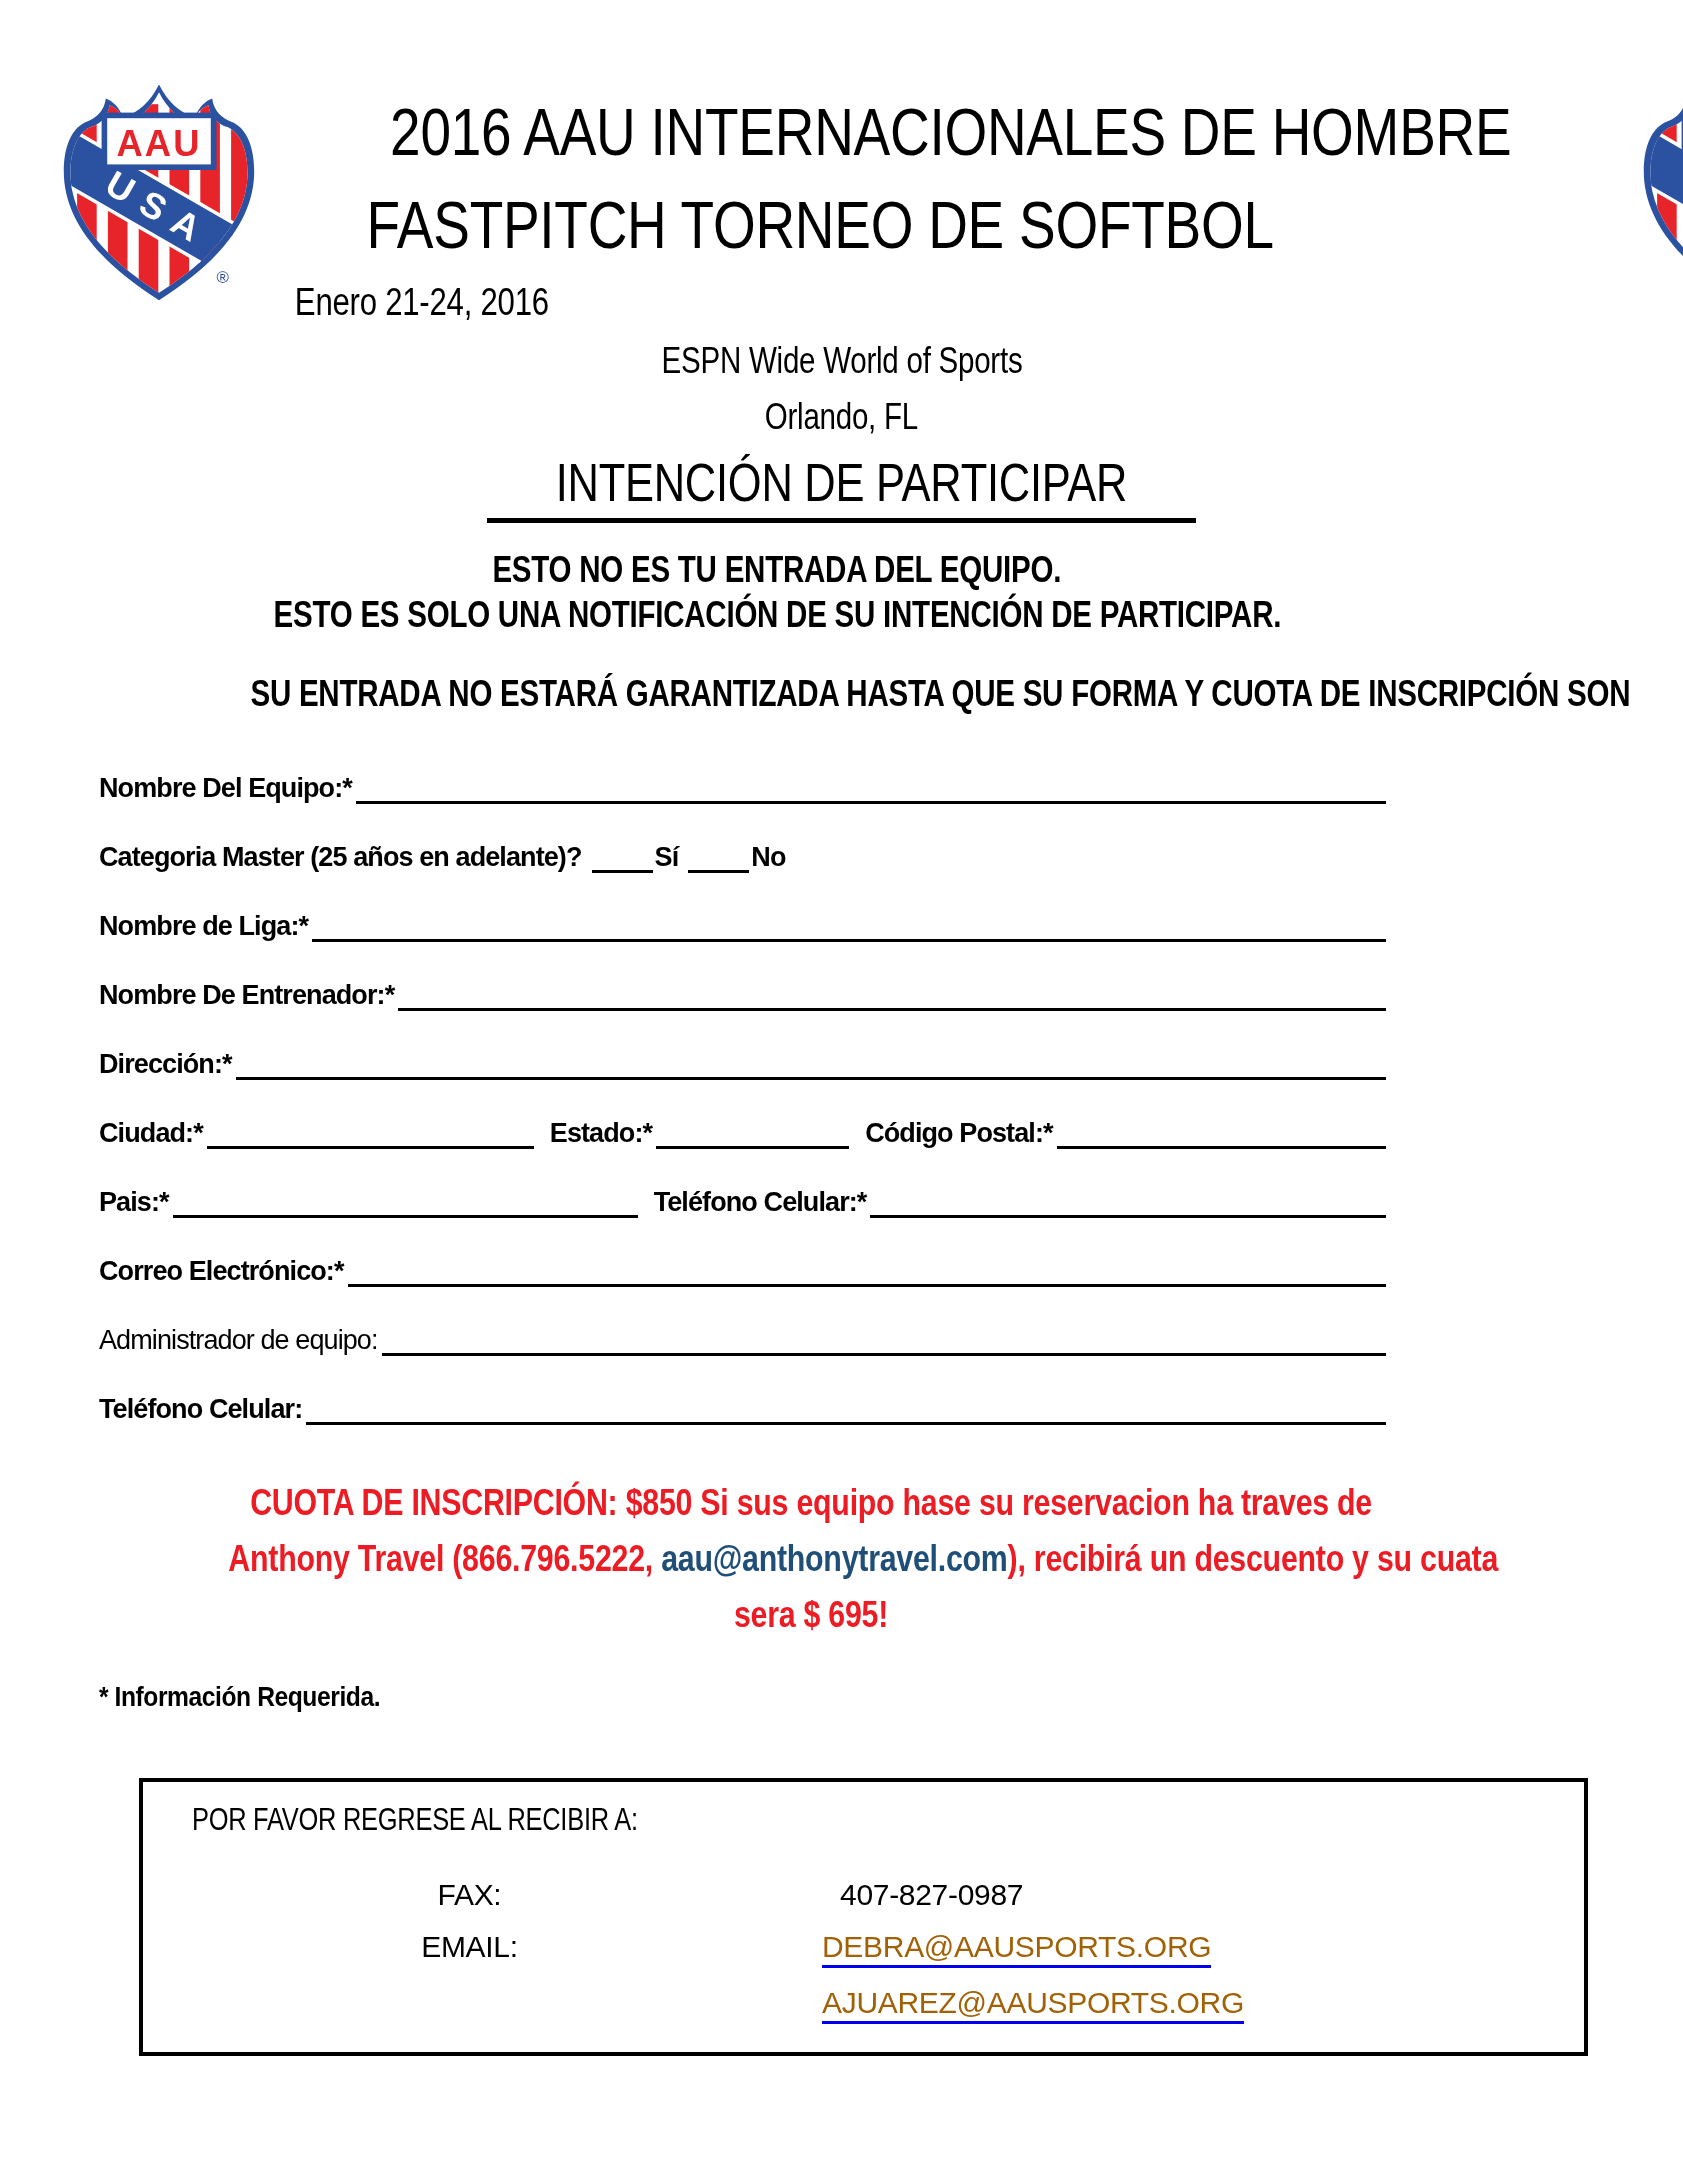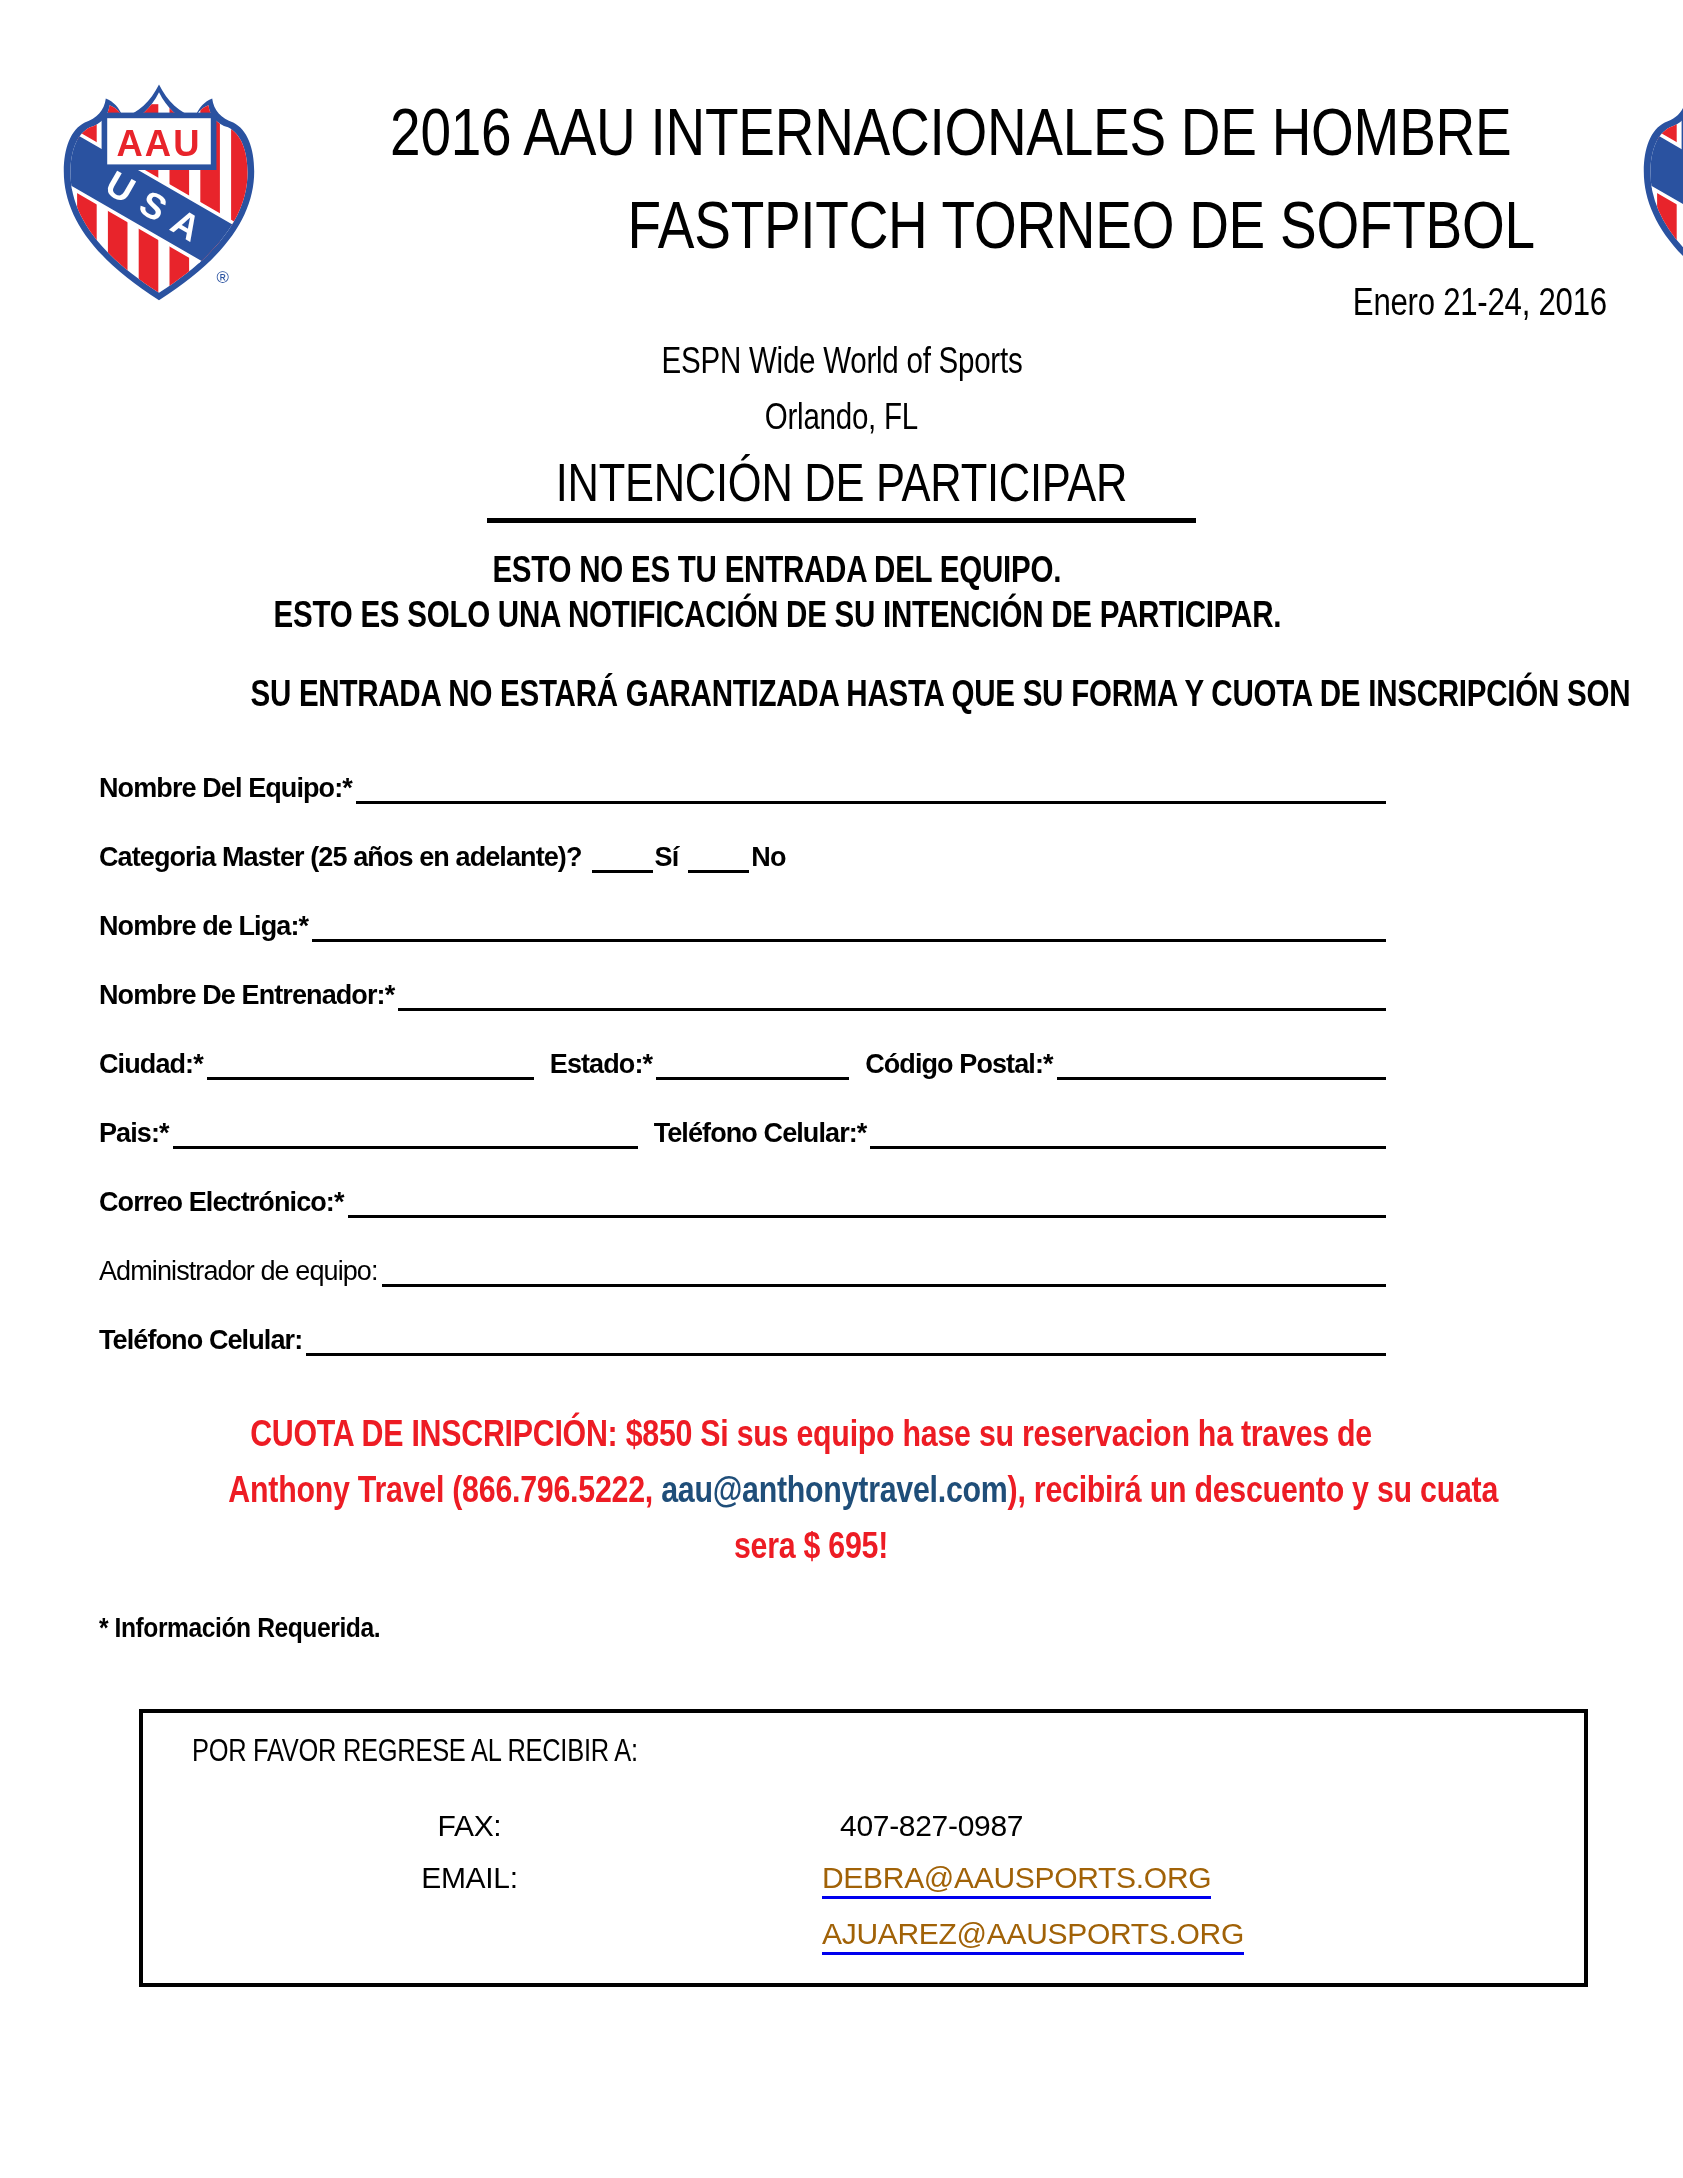--- a/index.html
+++ b/index.html
@@ -12,21 +12,21 @@
     overflow:hidden;
     position:relative;
   }
   .cx { display:inline-block; transform:scaleX(0.82); transform-origin:center; white-space:nowrap; }
   .cxl { display:inline-block; transform:scaleX(0.88); transform-origin:left; white-space:nowrap; }
 
   
   .header-row { display:flex; align-items:flex-start; padding:79px 134px 0 54px; }
   .logo { width:213px; flex:none; }
   .logo svg { display:block; width:210px; height:231px; }
-  .header-center { flex:1; text-align:right; padding-top:6px; }
+  .header-center { flex:1; text-align:left; padding-top:6px; }
   .title-line { font-size:67px; line-height:93px; font-weight:400; white-space:nowrap; }
   .date-line { font-size:38px; margin-top:10px; }
 
   .venue-line  { text-align:center; font-size:36px; margin-top:16px; }
   .city-line   { text-align:center; font-size:36px; margin-top:14px; }
   .intent-wrap { text-align:center; margin-top:14px; }
   .intent-heading { font-size:53px; border-bottom:5px solid #000; padding:0 6px 6px 6px; }
 
   
   .statements { text-align:center; margin:34px 228px 0 99px; font-weight:bold; }
@@ -165,20 +165,24 @@
   <div class="frow">
     <span class="flabel">Nombre de Liga:*</span>
     <span class="fline"></span>
   </div>
 
   <div class="frow">
     <span class="flabel">Nombre De Entrenador:*</span>
     <span class="fline"></span>
   </div>
 
+  <div class="frow">
+    <span class="flabel">Dirección:*</span>
+    <span class="fline"></span>
+  </div>
 
   <div class="frow">
     <span class="flabel">Ciudad:*</span>
     <span class="fline w330"></span>
     <span class="flabel mid">Estado:*</span>
     <span class="fline w195"></span>
     <span class="flabel mid">Código Postal:*</span>
     <span class="fline"></span>
   </div>
 

